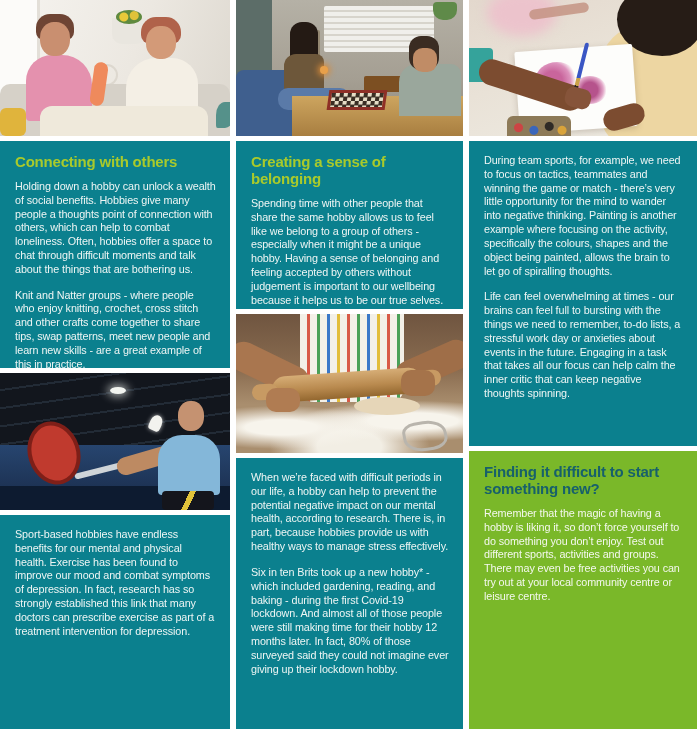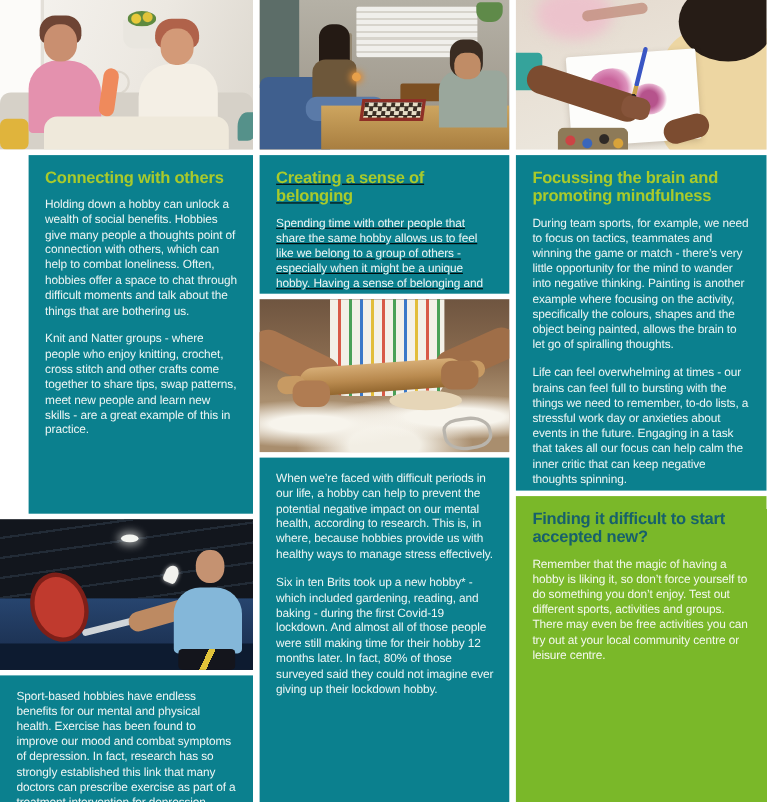--- a/index.html
+++ b/index.html
@@ -142,21 +142,21 @@
       <div class="w1-head"></div>
       <div class="yarn1"></div>
       <div class="w2-body"></div>
       <div class="w2-hair"></div>
       <div class="w2-head"></div>
       <div class="yarn2"></div>
       <div class="blanket"></div>
       <div class="leaf"></div>
     </div>
 
-    <div class="card teal" style="height:326px;margin-left:26px;">
+    <div class="card teal" style="height:227px;">
       <h2>Connecting with others</h2>
       <p>Holding down a hobby can unlock a wealth of social benefits. Hobbies give many people a thoughts point of connection with others, which can help to combat loneliness. Often, hobbies offer a space to chat through difficult moments and talk about the things that are bothering us.</p>
       <p>Knit and Natter groups - where people who enjoy knitting, crochet, cross stitch and other crafts come together to share tips, swap patterns, meet new people and learn new skills - are a great example of this in practice.</p>
     </div>
 
     <div class="photo ph-badm">
       <div class="beams"></div>
       <div class="wall"></div>
       <div class="floor"></div>
       <div class="light1"></div>
@@ -188,41 +188,41 @@
       <div class="woman-jeans"></div>
       <div class="candle"></div>
       <div class="table"></div>
       <div class="box"></div>
       <div class="board"></div>
       <div class="man-body"></div>
       <div class="man-hair"></div>
       <div class="man-face"></div>
     </div>
 
-    <div class="card teal" style="height:126px;text-decoration:underline;">
+    <div class="card teal" style="height:168px;">
       <h2>Creating a sense of belonging</h2>
       <p>Spending time with other people that share the same hobby allows us to feel like we belong to a group of others - especially when it might be a unique hobby. Having a sense of belonging and feeling accepted by others without judgement is important to our wellbeing because it helps us to be our true selves.</p>
     </div>
 
     <div class="photo ph-bake">
       <div class="apron"></div>
       <div class="arm-l"></div>
       <div class="arm-r"></div>
       <div class="counter"></div>
       <div class="dough"></div>
       <div class="pin"></div>
       <div class="handle-l"></div>
       <div class="handle-r"></div>
       <div class="hand-l"></div>
       <div class="hand-r"></div>
       <div class="cutter"></div>
     </div>
 
     <div class="card teal" style="flex:1;">
-      <p>When we’re faced with difficult periods in our life, a hobby can help to prevent the potential negative impact on our mental health, according to research. This is, in where, because hobbies provide us with healthy ways to manage stress effectively.</p>
+      <p>When we’re faced with difficult periods in our life, a hobby can help to prevent the potential negative impact on our mental health, according to research. There is, in part, because hobbies provide us with healthy ways to manage stress effectively.</p>
       <p>Six in ten Brits took up a new hobby* - which included gardening, reading, and baking - during the first Covid-19 lockdown. And almost all of those people were still making time for their hobby 12 months later. In fact, 80% of those surveyed said they could not imagine ever giving up their lockdown hobby.</p>
     </div>
   </div>
 
   <div class="col">
 
     <div class="photo ph-paint">
       <div class="blur-pink"></div>
       <div class="teal-patch"></div>
       <div class="pencils"></div>
@@ -232,24 +232,23 @@
       <div class="flower1"></div>
       <div class="flower2"></div>
       <div class="arm"></div>
       <div class="brush"></div>
       <div class="hand"></div>
       <div class="hand2"></div>
       <div class="palette"></div>
     </div>
 
     <div class="card teal" style="height:305px;">
-      <h2>Focussing the brain and promoting mindfulness</h2>
       <p>During team sports, for example, we need to focus on tactics, teammates and winning the game or match - there’s very little opportunity for the mind to wander into negative thinking. Painting is another example where focusing on the activity, specifically the colours, shapes and the object being painted, allows the brain to let go of spiralling thoughts.</p>
       <p>Life can feel overwhelming at times - our brains can feel full to bursting with the things we need to remember, to-do lists, a stressful work day or anxieties about events in the future. Engaging in a task that takes all our focus can help calm the inner critic that can keep negative thoughts spinning.</p>
     </div>
 
     <div class="card green" style="flex:1;">
-      <h2>Finding it difficult to start accepted new?</h2>
+      <h2>Finding it difficult to start something new?</h2>
       <p>Remember that the magic of having a hobby is liking it, so don’t force yourself to do something you don’t enjoy. Test out different sports, activities and groups. There may even be free activities you can try out at your local community centre or leisure centre.</p>
     </div>
   </div>
 
 </div>
 
 </body></html>

